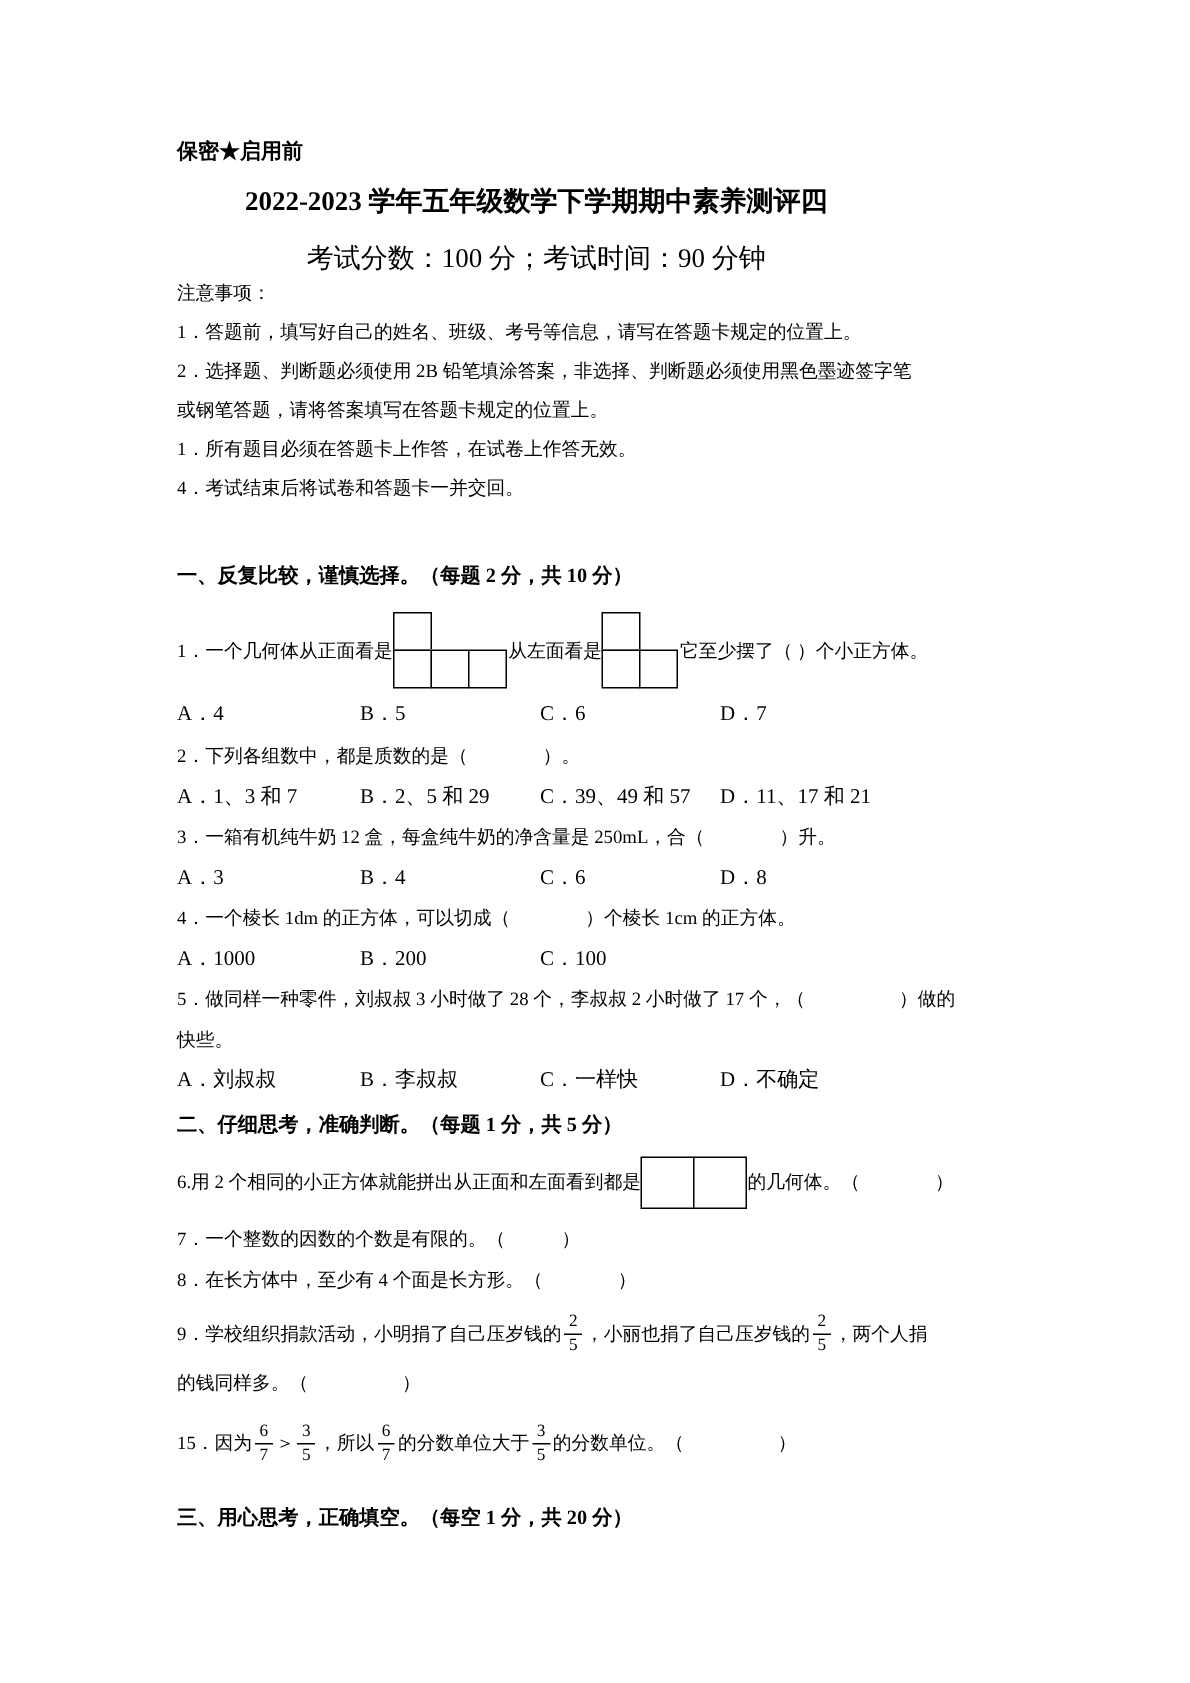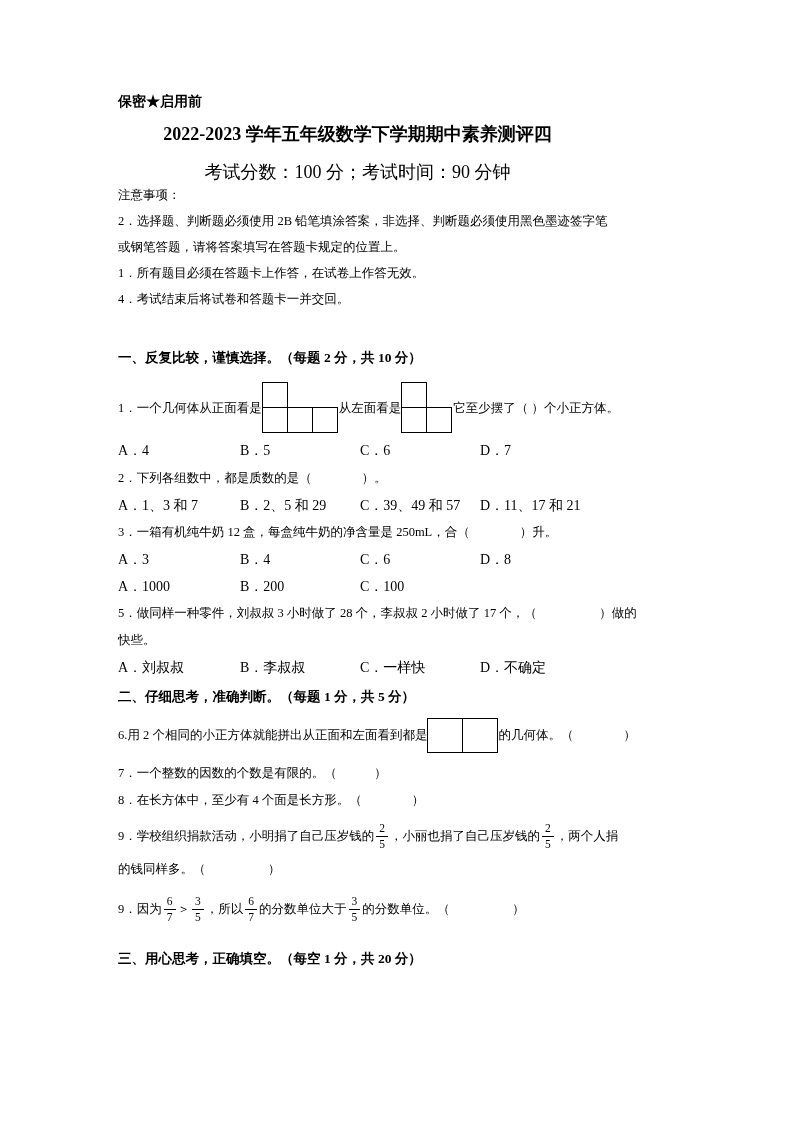--- a/index.html
+++ b/index.html
@@ -49,20 +49,21 @@
 <div class="page">
 
   <p class="confidential">保密★启用前</p>
 
   <h1 class="title">2022-2023 学年五年级数学下学期期中素养测评四</h1>
 
   <p class="exam-info">考试分数：100 分；考试时间：90 分钟</p>
 
   <div class="notes">
     <p>注意事项：</p>
+    <p>1．答题前，填写好自己的姓名、班级、考号等信息，请写在答题卡规定的位置上。</p>
     <p>2．选择题、判断题必须使用 2B 铅笔填涂答案，非选择、判断题必须使用黑色墨迹签字笔</p>
     <p>或钢笔答题，请将答案填写在答题卡规定的位置上。</p>
     <p>1．所有题目必须在答题卡上作答，在试卷上作答无效。</p>
     <p>4．考试结束后将试卷和答题卡一并交回。</p>
   </div>
 
   <h2 class="sec-heading sec1">一、反复比较，谨慎选择。（每题 2 分，共 10 分）</h2>
 
   <div class="q1-row">
     <span>1．一个几何体从正面看是</span>
@@ -96,20 +97,21 @@
   </div>
 
   <p class="qline">3．一箱有机纯牛奶 12 盒，每盒纯牛奶的净含量是 250mL，合（　　　　）升。</p>
   <div class="options">
     <span>A．3</span>
     <span>B．4</span>
     <span>C．6</span>
     <span>D．8</span>
   </div>
 
+  <p class="qline">4．一个棱长 1dm 的正方体，可以切成（　　　　）个棱长 1cm 的正方体。</p>
   <div class="options">
     <span>A．1000</span>
     <span>B．200</span>
     <span>C．100</span>
   </div>
 
   <p class="qline">5．做同样一种零件，刘叔叔 3 小时做了 28 个，李叔叔 2 小时做了 17 个，（　　　　　）做的</p>
   <p class="qline">快些。</p>
   <div class="options">
     <span>A．刘叔叔</span>
@@ -141,21 +143,21 @@
     <span>，小丽也捐了自己压岁钱的</span>
     <span class="frac">
         <span class="num">2</span>
         <span class="den">5</span>
       </span>
     <span>，两个人捐</span>
   </div>
   <p class="qline">的钱同样多。（　　　　　）</p>
 
   <div class="frac-row q10-row">
-    <span>9．因为</span>
+    <span>15．因为</span>
     <span class="frac">
         <span class="num">6</span>
         <span class="den">7</span>
       </span>
     <span>＞</span>
     <span class="frac">
         <span class="num">3</span>
         <span class="den">5</span>
       </span>
     <span>，所以</span>

